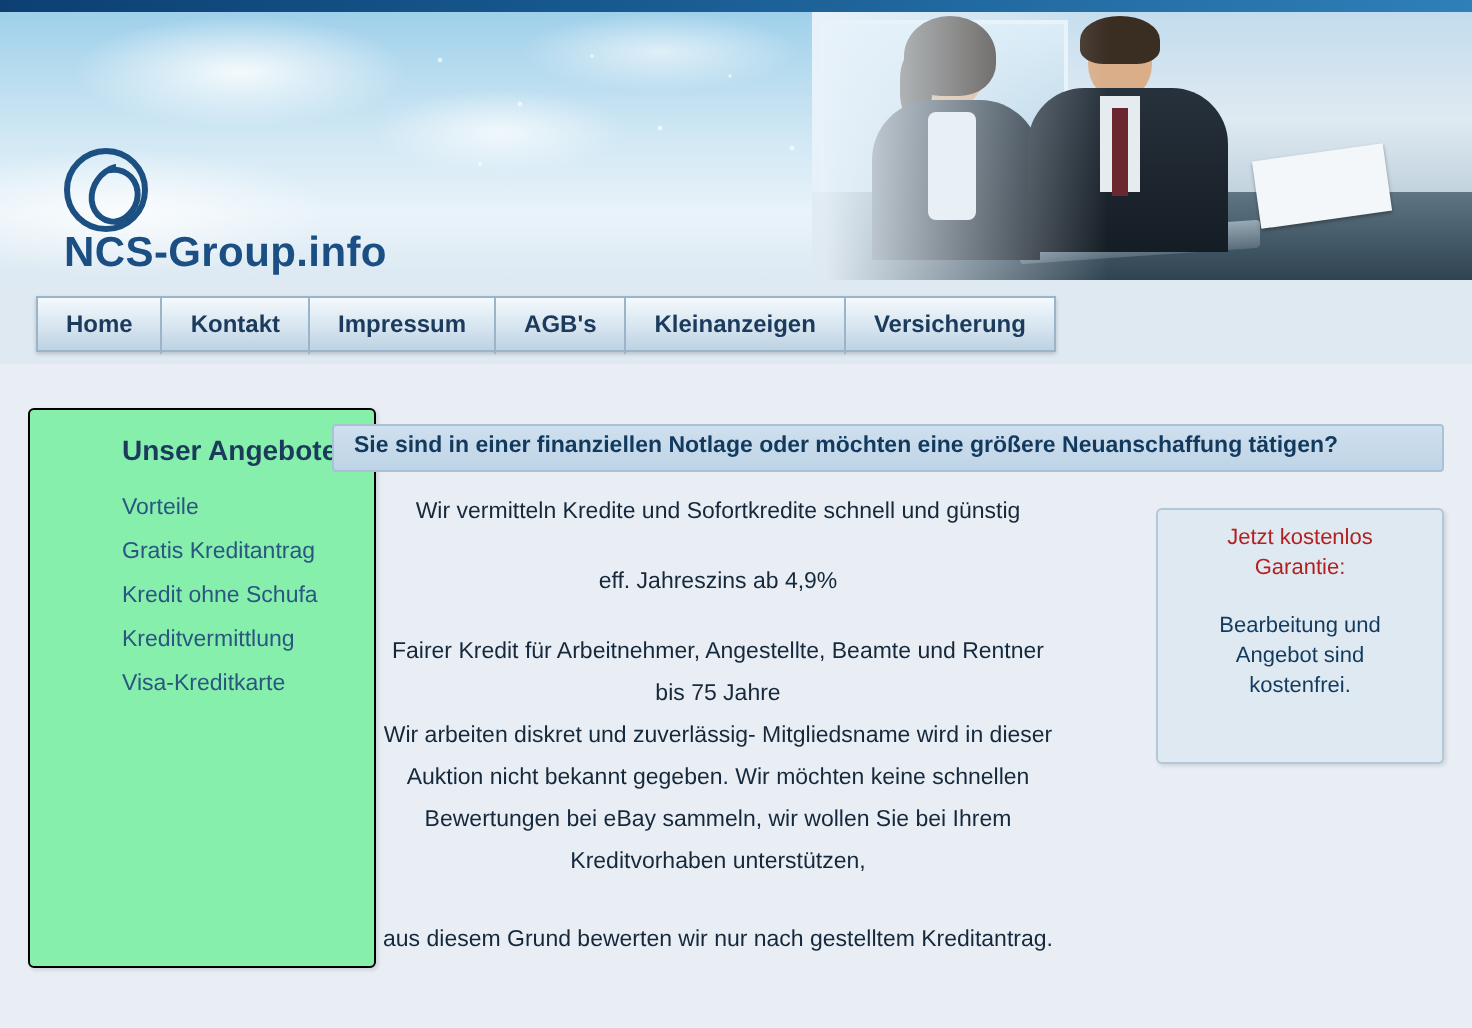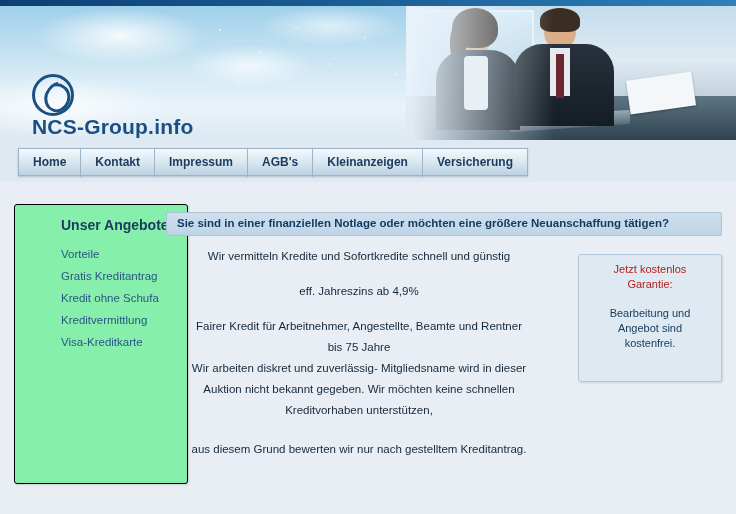--- a/index.html
+++ b/index.html
@@ -422,20 +422,21 @@
       <span>Sie sind in einer finanziellen Notlage oder möchten eine größere Neuanschaffung tätigen?</span>
     </div>
 
     <div class="maintext">
       <p>Wir vermitteln Kredite und Sofortkredite schnell und günstig</p>
       <p>eff. Jahreszins ab 4,9%</p>
       <p class="tight">Fairer Kredit für Arbeitnehmer, Angestellte, Beamte und Rentner</p>
       <p class="tight">bis 75 Jahre</p>
       <p class="tight">Wir arbeiten diskret und zuverlässig- Mitgliedsname wird in dieser</p>
       <p class="tight">Auktion nicht bekannt gegeben. Wir möchten keine schnellen</p>
+      <p class="tight">Bewertungen bei eBay sammeln, wir wollen Sie bei Ihrem</p>
       <p class="block">Kreditvorhaben unterstützen,</p>
       <p>aus diesem Grund bewerten wir nur nach gestelltem Kreditantrag.</p>
     </div>
 
     <div class="promo">
       <div class="t1">Jetzt kostenlos</div>
       <div class="t2">Garantie:</div>
       <p class="p2">Bearbeitung und Angebot sind kostenfrei.</p>
     </div>
 

